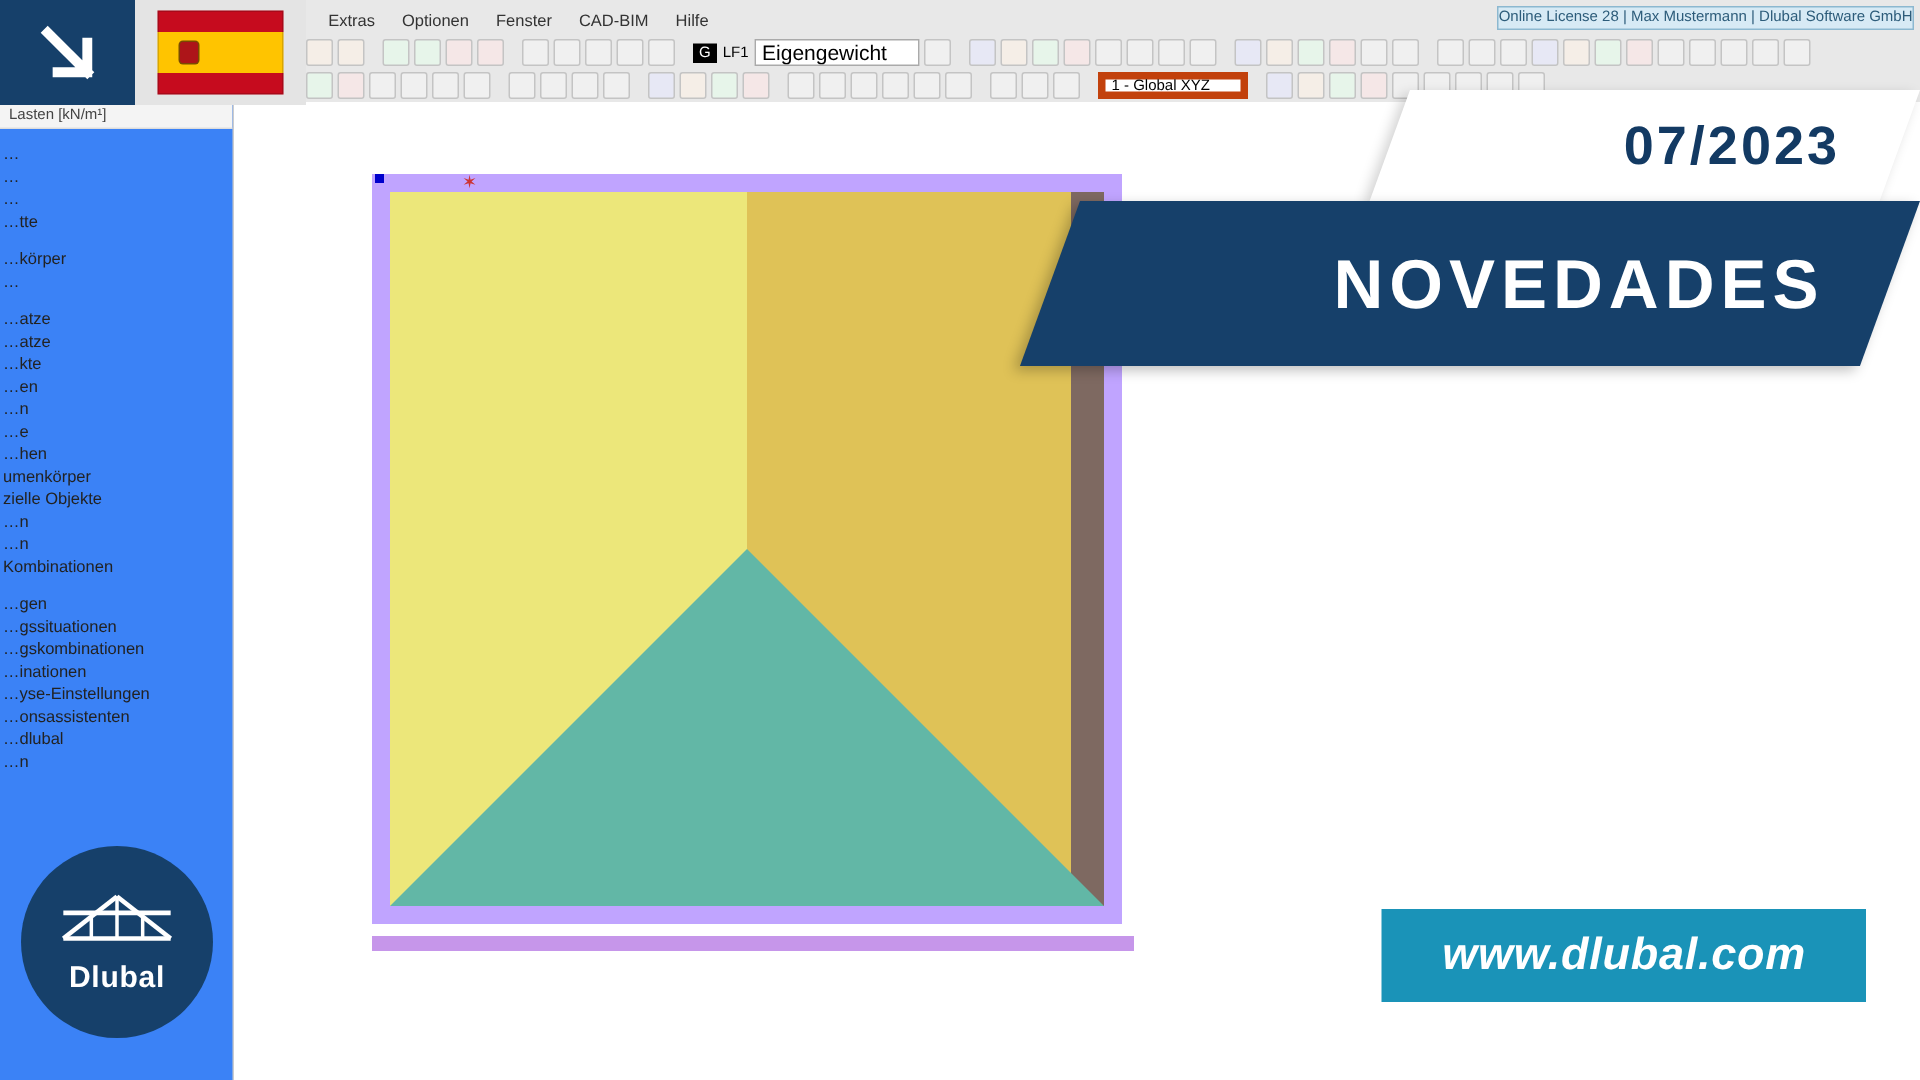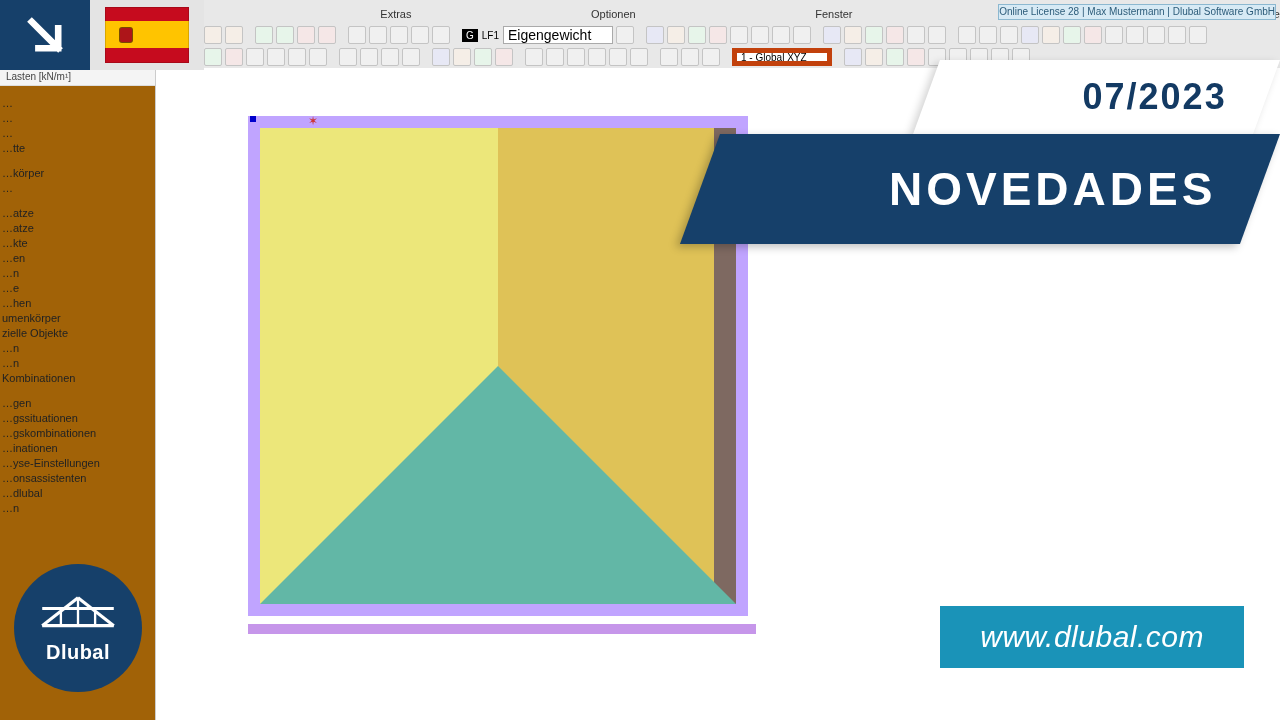--- a/index.html
+++ b/index.html
@@ -1,39 +1,39 @@
 <!DOCTYPE html>
 <html><head>
 <meta charset="utf-8">
 <style>
   * { margin: 0; padding: 0; box-sizing: border-box; }
   html, body { width: 1280px; height: 720px; overflow: hidden; font-family: Arial, Helvetica, sans-serif; background: #e8e8e8; }
 
   
-  .menubar { position: absolute; top: 6px; left: 158px; right: 0; height: 16px; display: flex; align-items: center; font-size: 11px; color: #333; gap: 18px; justify-content: space-between; }
+  .menubar { position: absolute; top: 6px; left: 158px; right: 0; height: 16px; display: flex; align-items: center; font-size: 11px; color: #333; gap: 18px; }
   .menubar span { white-space: nowrap; }
   .license-box { position: absolute; top: 4px; right: 4px; height: 16px; background: #d7eaf5; border: 1px solid #8cb8d0; padding: 1px 0; font-size: 10px; color: #2d5c7a; text-align: center; }
 
   
   .toolbar-row { position: absolute; left: 158px; right: 0; height: 22px; display: flex; align-items: center; gap: 3px; padding: 0 4px; }
   .tb1 { top: 24px; }
   .tb2 { top: 46px; }
   .tbtn { width: 18px; height: 18px; background: #f0f0f0; border: 1px solid #c4c4c4; border-radius: 2px; display: inline-block; }
   .tbtn.col-a { background: #e7e8f5; }
   .tbtn.col-b { background: #f5eee7; }
   .tbtn.col-c { background: #e7f5ea; }
   .tbtn.col-d { background: #f5e7e7; }
   .sep { width: 6px; }
   .lf-box { display: flex; align-items: center; gap: 4px; font-size: 10px; }
   .lf-g { background: #000; color: #fff; padding: 1px 4px; font-size: 10px; }
   .lf-field { background: #fff; border: 1px solid #aaa; height: 18px; min-width: 110px; padding: 1px 4px; font-size: 14px; display: inline-flex; align-items: center; }
   .dropdown { background: #fff; border: 5px solid #c2410c; height: 18px; min-width: 100px; padding: 1px 4px; font-size: 10px; display: inline-flex; align-items: center; }
 
   
-  .sidebar { position: absolute; top: 68px; left: 0; width: 156px; bottom: 0; background: #a16207; border-right: 1px solid #ccc; overflow: hidden; }
+  .sidebar { position: absolute; top: 68px; left: 0; width: 156px; bottom: 0; background: #3b82f6; border-right: 1px solid #ccc; overflow: hidden; }
   .sidebar-header { font-size: 10px; padding: 3px 6px; background: #f4f4f4; border-bottom: 1px solid #ddd; color: #444; }
   .tree { padding: 4px 2px; font-size: 11px; color: #222; line-height: 15px; }
   .tree div { white-space: nowrap; overflow: hidden; }
   .tree .group { margin-top: 10px; }
 
   
   .canvas { position: absolute; top: 68px; left: 156px; right: 0; bottom: 0; background: #fff; }
 
   
   .geo { position: absolute; left: 92px; top: 48px; width: 500px; height: 500px; }
@@ -57,21 +57,21 @@
 
   
   .datetab { position: absolute; top: 60px; right: 0; width: 340px; height: 74px; background: #fff; transform: skewX(-20deg); transform-origin: top right; box-shadow: -3px 3px 8px rgba(0,0,0,0.18); display: flex; align-items: center; justify-content: flex-end; padding-right: 40px; }
   .datetab span { transform: skewX(20deg); font-size: 36px; font-weight: 800; color: #133a63; letter-spacing: 2px; }
 
   
   .banner { position: absolute; top: 134px; right: 0; width: 560px; height: 110px; background: #16406a; transform: skewX(-20deg); transform-origin: top right; display: flex; align-items: center; justify-content: flex-end; padding-right: 44px; box-shadow: -3px 3px 8px rgba(0,0,0,0.25); }
   .banner span { transform: skewX(20deg); font-size: 46px; font-weight: 800; color: #fff; letter-spacing: 4px; }
 
   
-  .urlbadge { position: absolute; right: 36px; bottom: 52px; background: #1a93b8; color: #fff; padding: 14px 40px; font-size: 30px; font-weight: 400; font-style: italic; letter-spacing: 0.5px; }
+  .urlbadge { position: absolute; right: 36px; bottom: 52px; background: #1a93b8; color: #fff; padding: 14px 40px; font-size: 30px; font-weight: 700; font-style: italic; letter-spacing: 0.5px; }
 
   
   .logo { position: absolute; left: 14px; bottom: 28px; width: 128px; height: 128px; border-radius: 50%; background: #16406a; display: flex; flex-direction: column; align-items: center; justify-content: center; gap: 6px; }
   .logo svg { width: 78px; height: 42px; }
   .logo-text { color: #fff; font-size: 20px; font-weight: 700; letter-spacing: 0.5px; }
 </style>
 </head>
 <body>
 
 <div class="menubar">

